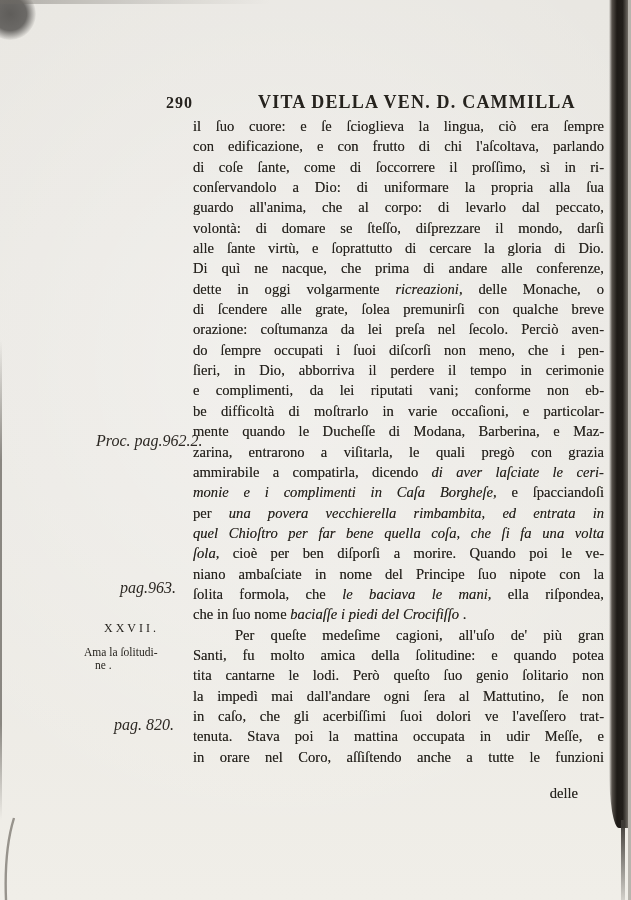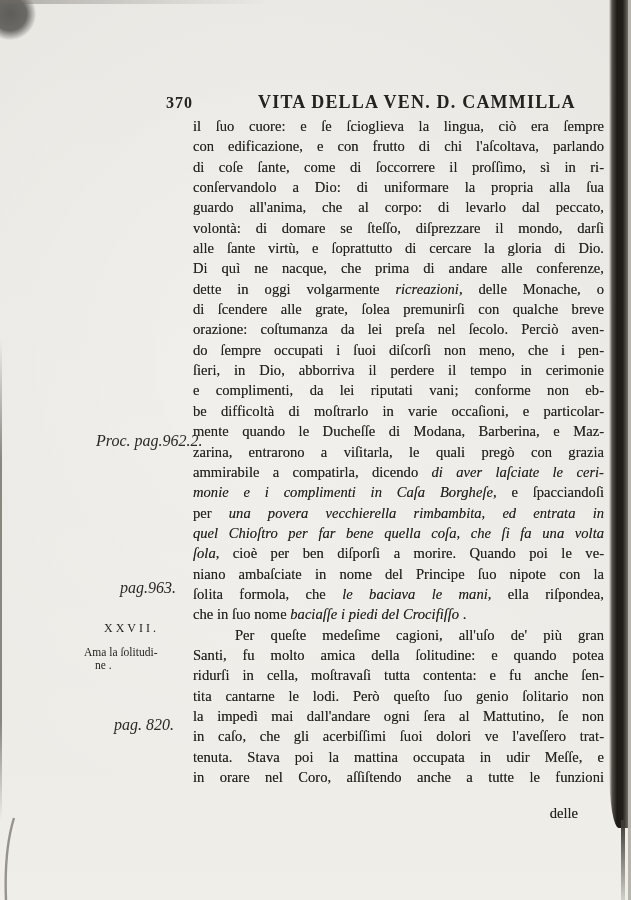--- a/index.html
+++ b/index.html
@@ -48,21 +48,21 @@
   <div class="corner-blob"></div>
   <div class="top-smudge"></div>
   <div class="gutter-band"></div>
   <div class="gutter-tail"></div>
   <div class="right-margin-strip"></div>
   <div class="left-edge-line"></div>
   <svg class="corner-curve" width="30" height="90" viewBox="0 0 30 90">
     <path d="M14 8 Q4 40 6 90" fill="none" stroke="#97938c" stroke-width="2.4"></path>
   </svg>
 
-  <div class="page-number">370</div>
+  <div class="page-number">290</div>
   <div class="running-title">VITA DELLA VEN. D. CAMMILLA</div>
 
   <div class="mnote it" style="left:96px;top:432px;">Proc. pag.962.2.</div>
   <div class="mnote it" style="left:120px;top:579px;">pag.963.</div>
   <div class="chapter-num">XXVII.</div>
   <div class="chap-l1">Ama la ſolitudi-</div>
   <div class="chap-l2">ne .</div>
   <div class="mnote it" style="left:114px;top:716px;">pag. 820.</div>
 
   <div class="body-block">
@@ -87,21 +87,20 @@
         <div class="line"><span>ammirabile a compatirla, dicendo </span><span class="it">di aver laſciate le ceri-</span></div>
         <div class="line"><span class="it">monie e i complimenti in Caſa Borgheſe</span><span>, e ſpacciandoſi</span></div>
         <div class="line"><span>per </span><span class="it">una povera vecchierella rimbambita, ed entrata in</span></div>
         <div class="line"><span class="it">quel Chioſtro per far bene quella coſa, che ſi fa una volta</span></div>
         <div class="line"><span class="it">ſola</span><span>, cioè per ben diſporſi a morire. Quando poi le ve-</span></div>
         <div class="line"><span>niano ambaſciate in nome del Principe ſuo nipote con la</span></div>
         <div class="line"><span>ſolita formola, che </span><span class="it">le baciava le mani</span><span>, ella riſpondea,</span></div>
         <div class="line left"><span>che in ſuo nome </span><span class="it">baciaſſe i piedi del Crocifiſſo</span><span> .</span></div>
         <div class="line indent"><span>Per queſte medeſime cagioni, all'uſo de' più gran</span></div>
         <div class="line"><span>Santi, fu molto amica della ſolitudine: e quando potea</span></div>
-        <div class="line"><span>ridurſi in cella, moſtravaſi tutta contenta: e fu anche ſen-</span></div>
         <div class="line"><span>tita cantarne le lodi. Però queſto ſuo genio ſolitario non</span></div>
         <div class="line"><span>la impedì mai dall'andare ogni ſera al Mattutino, ſe non</span></div>
         <div class="line"><span>in caſo, che gli acerbiſſimi ſuoi dolori ve l'aveſſero trat-</span></div>
         <div class="line"><span>tenuta. Stava poi la mattina occupata in udir Meſſe, e</span></div>
         <div class="line"><span>in orare nel Coro, aſſiſtendo anche a tutte le funzioni</span></div>
       </div>
     <div class="catchword">delle</div>
   </div>
 
 </div>

